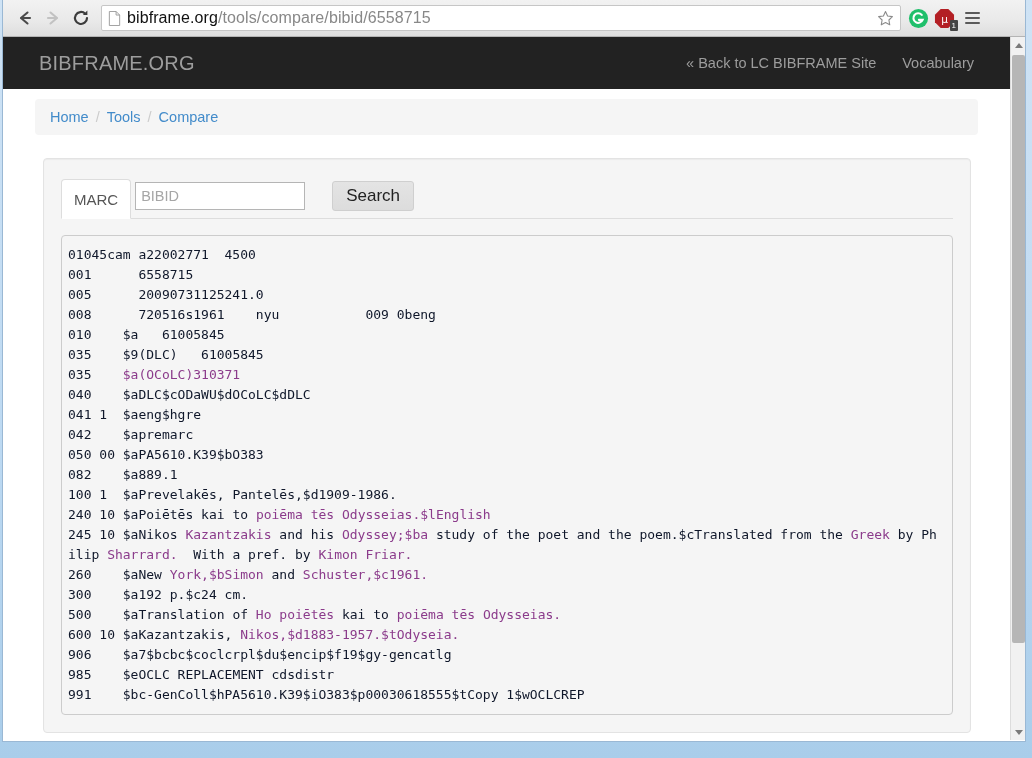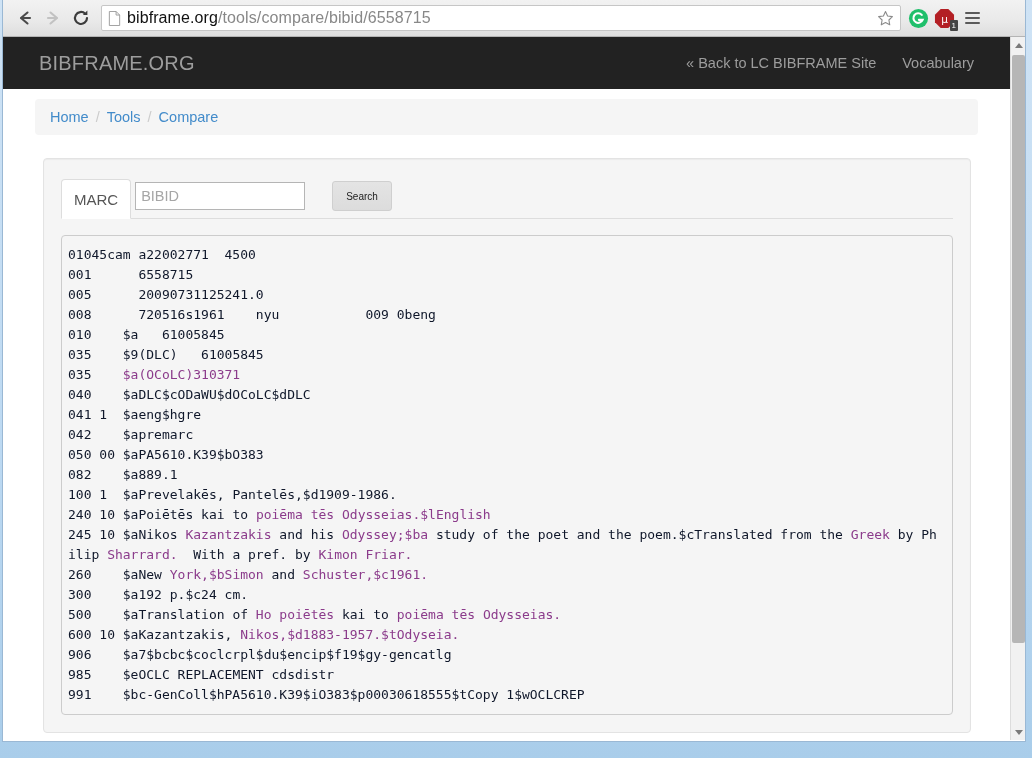--- a/index.html
+++ b/index.html
@@ -213,21 +213,21 @@
     color: #555;
     padding: 2px 5px;
     font-family: "Liberation Sans", sans-serif;
     border-radius: 0;
     outline: none;
   }
   #search-input::placeholder { color: #a6a6a6; }
   #search-button {
     height: 30px;
     padding: 0 13px;
-    font-size: 10px;
+    font-size: 17px;
     color: #222222;
     background: linear-gradient(to bottom,#e4e4e4 0%, #dcdcdc 100%);
     border: 1px solid #cfcfcf;
     border-radius: 3px;
     cursor: pointer;
     font-family: "Liberation Sans", sans-serif;
   }
 
   
   #marc-panel {

